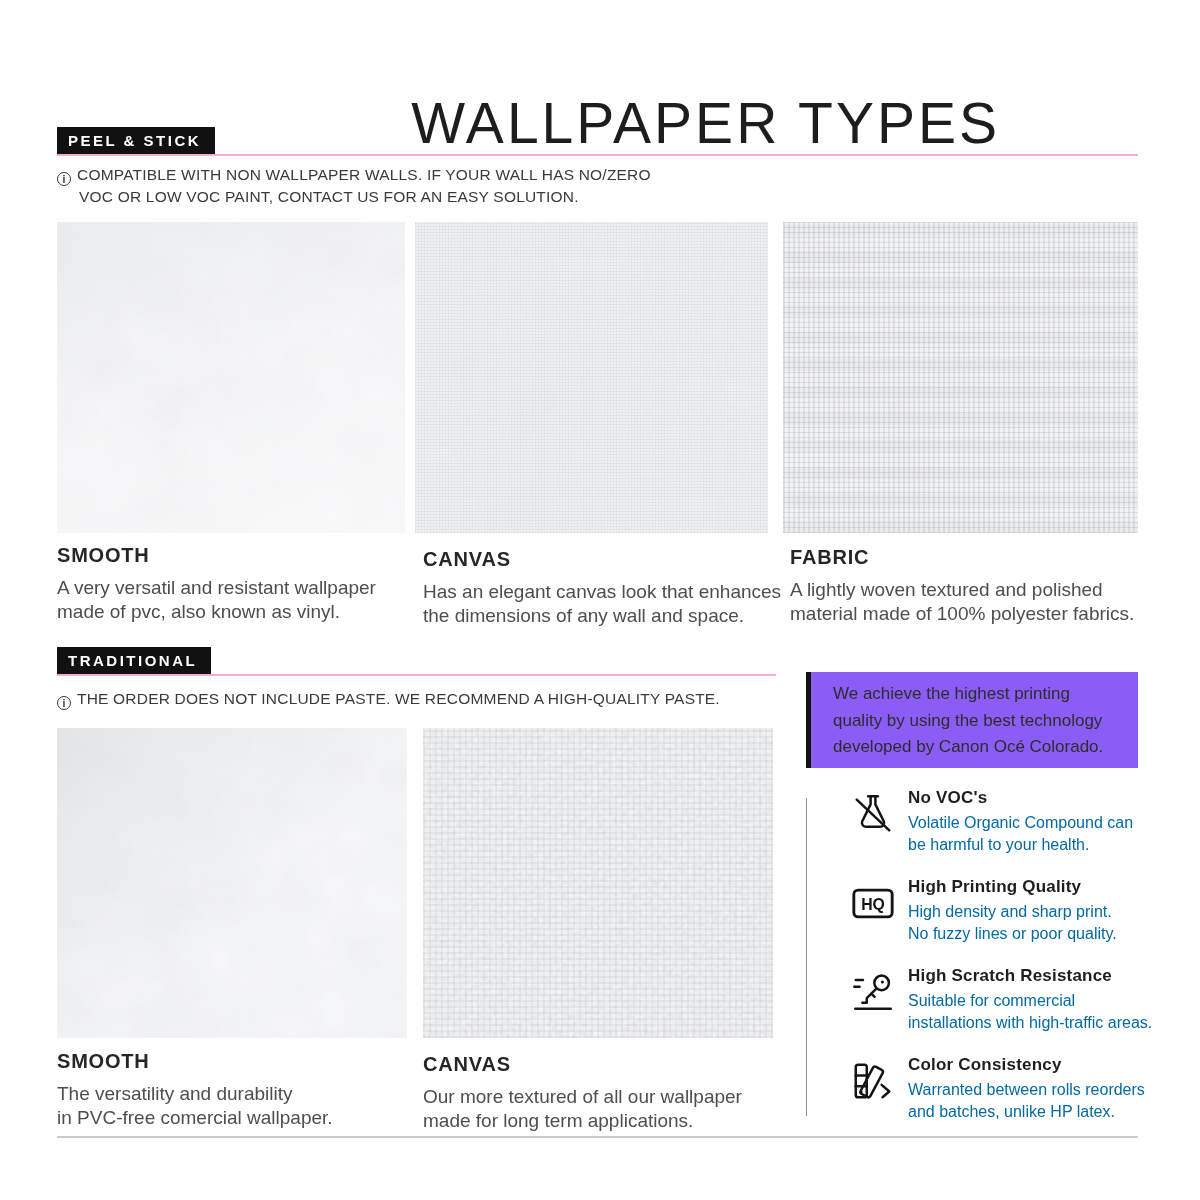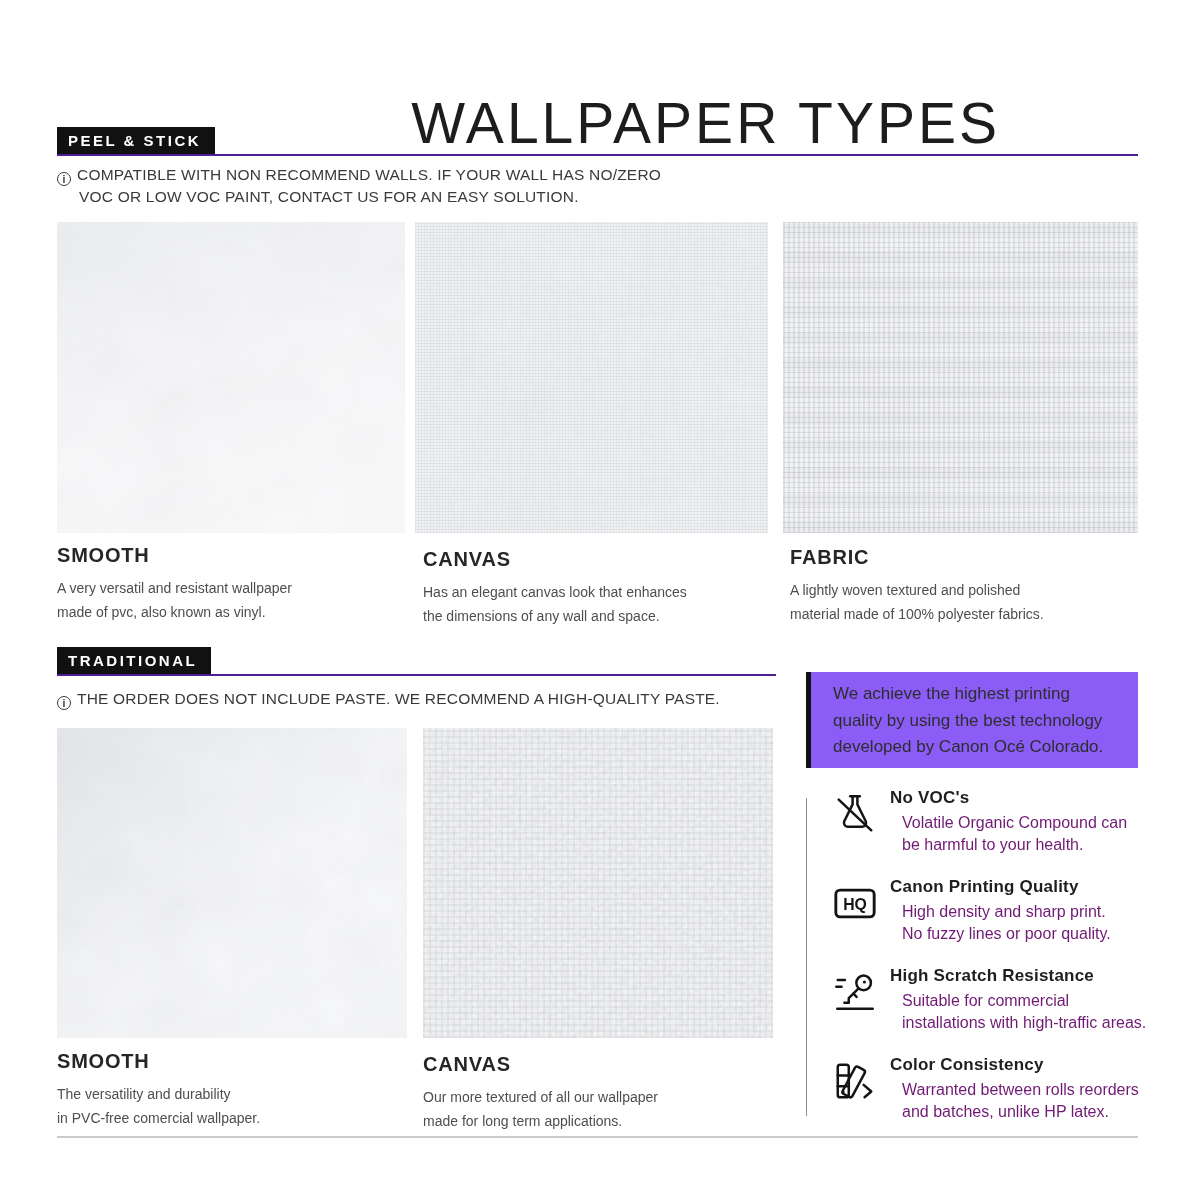--- a/index.html
+++ b/index.html
@@ -10,21 +10,21 @@
   }
   .abs{position:absolute;}
 
   
   #page-title{
     left:0;top:52px;width:1000px;text-align:right;
     font-size:57px;letter-spacing:3px;font-weight:400;color:#1d1d1d;
   }
 
   
-  .section-header{border-bottom:2px solid #4c1d95;height:26px;}
+  .section-header{border-bottom:2px solid #f9a8d4;height:26px;}
   .chip{
     position:absolute;left:0;bottom:0;height:27px;line-height:27px;
     background:#111;color:#fff;font-size:15px;font-weight:700;
     letter-spacing:2.5px;padding:0 14px 0 11px;white-space:nowrap;
   }
 
   
   .note{font-size:15.5px;line-height:22px;color:#3a3a3a;font-weight:500;letter-spacing:.2px;}
   .note .cont{padding-left:22px;}
   .info-i{
@@ -53,36 +53,36 @@
       repeating-linear-gradient(0deg, rgba(108,116,128,.08) 0 2px, rgba(0,0,0,0) 2px 6px),
       repeating-linear-gradient(90deg, rgba(108,116,128,.07) 0 2px, rgba(0,0,0,0) 2px 6px);
   }
   .shade-tl{background:linear-gradient(135deg, rgba(198,203,209,.38), rgba(255,255,255,0) 55%);}
   .shade-soft{background:linear-gradient(160deg, rgba(205,210,215,.25), rgba(255,255,255,0) 45%, rgba(255,255,255,.35) 100%);}
 
   
   .sw-label h3{
     margin:0 0 9px 0;font-size:20px;font-weight:600;letter-spacing:.8px;color:#262626;
   }
-  .sw-label .d{font-size:14px;line-height:24px;color:#4e4e4e;white-space:nowrap;}
+  .sw-label .d{font-size:19px;line-height:24px;color:#4e4e4e;white-space:nowrap;}
 
   
   #quality-box{
     left:806px;top:672px;width:332px;height:96px;box-sizing:border-box;
     background:#8b5cf6;border-left:5px solid #111;
     padding:9px 10px 0 22px;
   }
   #quality-box .q{font-size:17px;line-height:26.5px;color:#2d2d2d;font-weight:500;white-space:nowrap;}
 
   #feature-rule{left:806px;top:798px;width:1px;height:318px;background:#8f8f8f;}
-  #features{left:806px;top:788px;width:360px;}
+  #features{left:806px;top:788px;width:360px;padding-left:18px;}
   .feature{position:relative;padding-left:84px;margin-bottom:21px;min-height:65px;}
   .feature .f-icon{position:absolute;left:26px;top:3px;width:46px;height:46px;text-align:right;}
   .feature h4{margin:0 0 4px 0;font-size:17px;font-weight:700;color:#1e1e1e;letter-spacing:.2px;}
-  .feature .d{font-size:16px;line-height:22px;color:#701a75;white-space:nowrap;margin-left:12px;}
+  .feature .d{font-size:16px;line-height:22px;color:#0369a1;white-space:nowrap;}
 
   
   #bottom-rule{left:57px;top:1136px;width:1081px;height:0;border-top:2px solid #cbcbcb;}
 
   .icon-stroke{stroke:#141414;fill:none;stroke-width:2.6;stroke-linecap:round;stroke-linejoin:round;}
 </style>
 </head>
 <body>
 
 <svg width="0" height="0" style="position:absolute" aria-hidden="true">
@@ -120,21 +120,21 @@
   </defs>
 </svg>
 
 <h1 id="page-title" class="abs">WALLPAPER TYPES</h1>
 
 <div class="abs section-header" style="left:57px;top:128px;width:1081px;">
   <span class="chip">PEEL &amp; STICK</span>
 </div>
 
 <div class="abs note" style="left:57px;top:164px;">
-  <div><span class="info-i">i</span><span>COMPATIBLE WITH NON RECOMMEND WALLS. IF YOUR WALL HAS NO/ZERO</span></div>
+  <div><span class="info-i">i</span><span>COMPATIBLE WITH NON WALLPAPER WALLS. IF YOUR WALL HAS NO/ZERO</span></div>
   <div class="cont">VOC OR LOW VOC PAINT, CONTACT US FOR AN EASY SOLUTION.</div>
 </div>
 
 <div class="abs swatch" style="left:57px;top:222px;width:348px;height:311px;background:#f2f3f4;">
   <svg preserveAspectRatio="none">
       <rect width="100%" height="100%" filter="url(#fCloud)" opacity="0.55"></rect>
       <rect width="100%" height="100%" filter="url(#fGrain)" opacity="0.10"></rect>
     </svg>
   <div class="overlay shade-soft"></div>
 </div>
@@ -227,21 +227,21 @@
     <div class="d">be harmful to your health.</div>
   </div>
 
   <div class="feature">
     <span class="f-icon">
       <svg viewBox="0 0 48 48" width="46" height="46">
         <rect x="4" y="10.5" width="40" height="28" rx="4.5" class="icon-stroke" style="stroke-width:3"></rect>
         <text x="24" y="31" text-anchor="middle" font-size="16.5" font-weight="bold" fill="#141414" font-family="Liberation Sans, DejaVu Sans, sans-serif">HQ</text>
       </svg>
     </span>
-    <h4>Canon Printing Quality</h4>
+    <h4>High Printing Quality</h4>
     <div class="d">High density and sharp print.</div>
     <div class="d">No fuzzy lines or poor quality.</div>
   </div>
 
   <div class="feature">
     <span class="f-icon">
       <svg viewBox="0 0 48 48" width="46" height="46">
         <g class="icon-stroke">
           <circle cx="33" cy="14.5" r="7.6"></circle>
           <circle cx="33.8" cy="13.6" r="1.6" fill="#141414" stroke="none"></circle>

